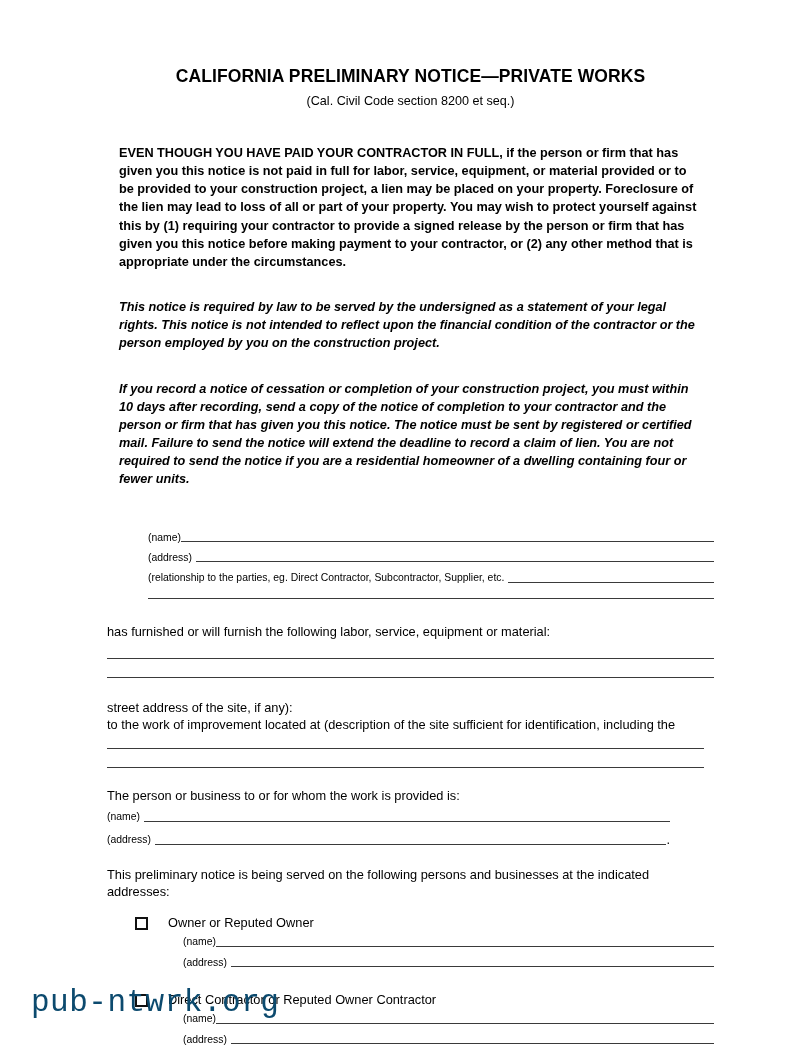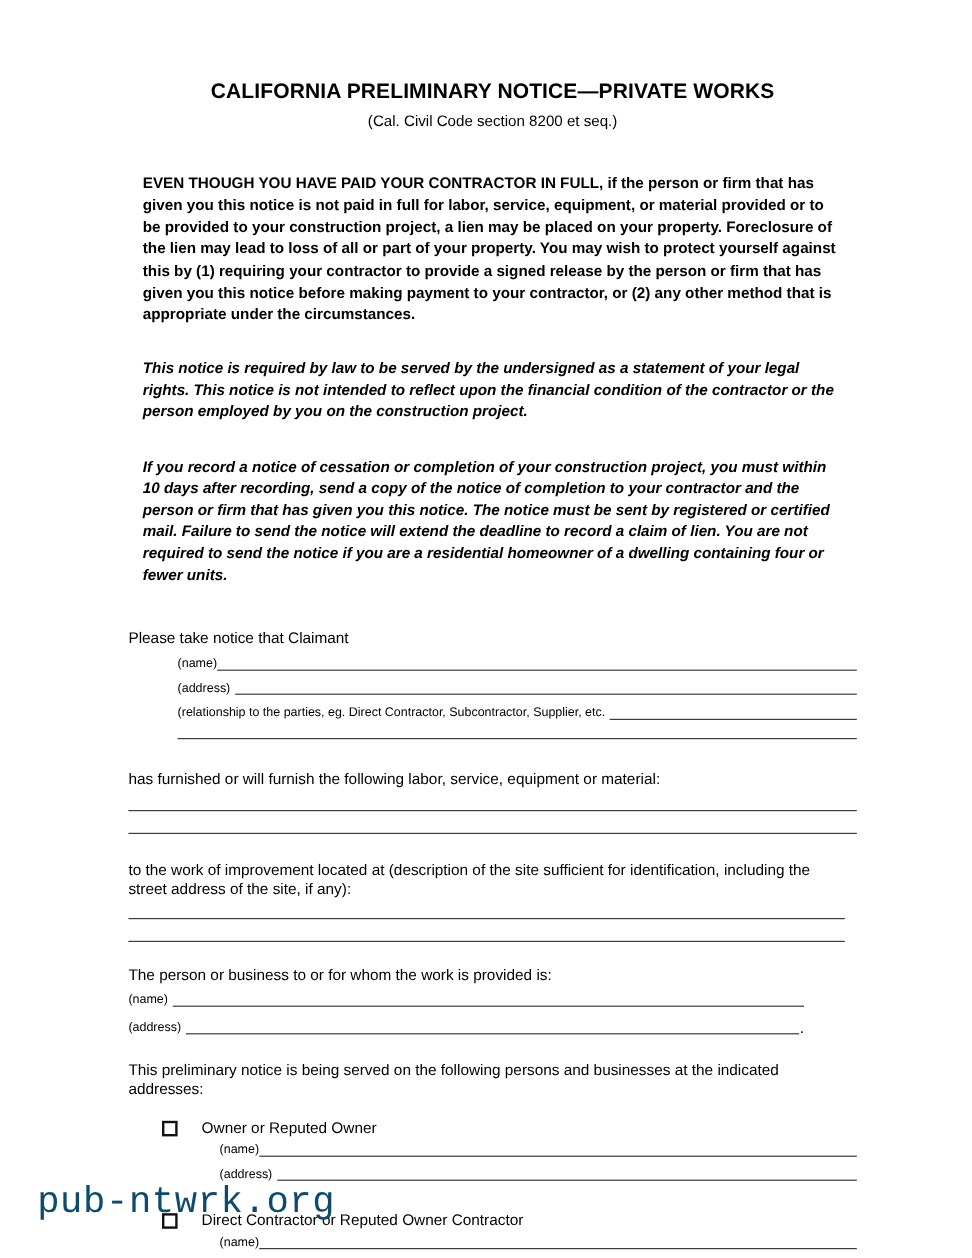--- a/index.html
+++ b/index.html
@@ -148,21 +148,20 @@
   <div class="content">
 
     <h1 class="doc-title">CALIFORNIA PRELIMINARY NOTICE—PRIVATE WORKS</h1>
     <p class="doc-subtitle">(Cal. Civil Code section 8200 et seq.)</p>
 
     <p class="legal-para first">EVEN THOUGH YOU HAVE PAID YOUR CONTRACTOR IN FULL, if the person or firm that has given you this notice is not paid in full for labor, service, equipment, or material provided or to be provided to your construction project, a lien may be placed on your property. Foreclosure of the lien may lead to loss of all or part of your property. You may wish to protect yourself against this by (1) requiring your contractor to provide a signed release by the person or firm that has given you this notice before making payment to your contractor, or (2) any other method that is appropriate under the circumstances.</p>
     <p class="legal-para spaced">This notice is required by law to be served by the undersigned as a statement of your legal rights. This notice is not intended to reflect upon the financial condition of the contractor or the person employed by you on the construction project.</p>
     <p class="legal-para spaced">If you record a notice of cessation or completion of your construction project, you must within 10 days after recording, send a copy of the notice of completion to your contractor and the person or firm that has given you this notice. The notice must be sent by registered or certified mail. Failure to send the notice will extend the deadline to record a claim of lien. You are not required to send the notice if you are a residential homeowner of a dwelling containing four or fewer units.</p>
 
     <div style="height:23px"></div>
-    <div class="body-line">Please take notice that Claimant</div>
 
     <div class="indent-block">
       <div style="height:9px"></div>
       <div class="rule-row">
         <span class="small-label">(name)</span>
         <span class="rule-grow"></span>
       </div>
 
       <div style="height:9px"></div>
       <div class="rule-row">
@@ -182,22 +181,22 @@
 
     <div style="height:25px"></div>
     <div class="body-line">has furnished or will furnish the following labor, service, equipment or material:</div>
 
     <div style="height:17px"></div>
     <span class="rule"></span>
     <div style="height:18px"></div>
     <span class="rule"></span>
 
     <div style="height:22px"></div>
+    <div class="body-line">street address of the site, if any):</div>
     <div class="body-line">to the work of improvement located at (description of the site sufficient for identification, including the</div>
-    <div class="body-line">street address of the site, if any):</div>
 
     <div style="height:15px"></div>
     <span class="rule" style="width:597px"></span>
     <div style="height:18px"></div>
     <span class="rule" style="width:597px"></span>
 
     <div style="height:20px"></div>
     <div class="body-line">The person or business to or for whom the work is provided is:</div>
 
     <div style="height:7px"></div>

